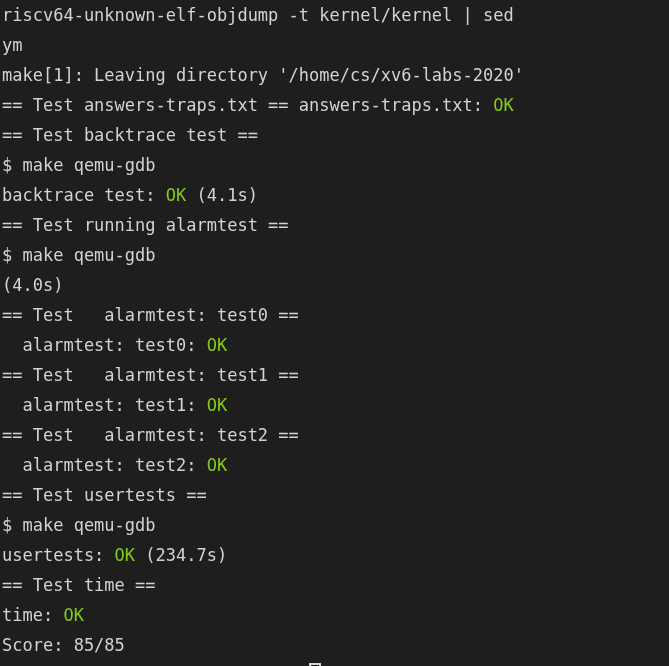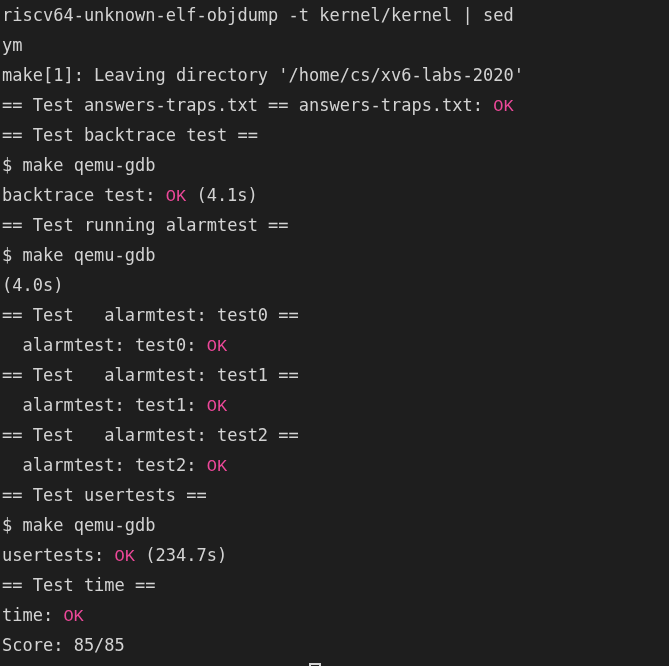--- a/index.html
+++ b/index.html
@@ -25,22 +25,21 @@
     left: 2px;
     top: 0px;
     white-space: pre;
   }
   .line {
     height: 30px;
     white-space: pre;
     display: block;
   }
   .ok {
-    color: #ec4899;
-    font-family: Liberation Mono, monospace;
+    color: #84cc16;
   }
   .cursor {
     display: inline-block;
     width: 12px;
     height: 21px;
     box-sizing: border-box;
     border: 2px solid #d3d3d3;
     background: transparent;
     vertical-align: -3px;
   }

